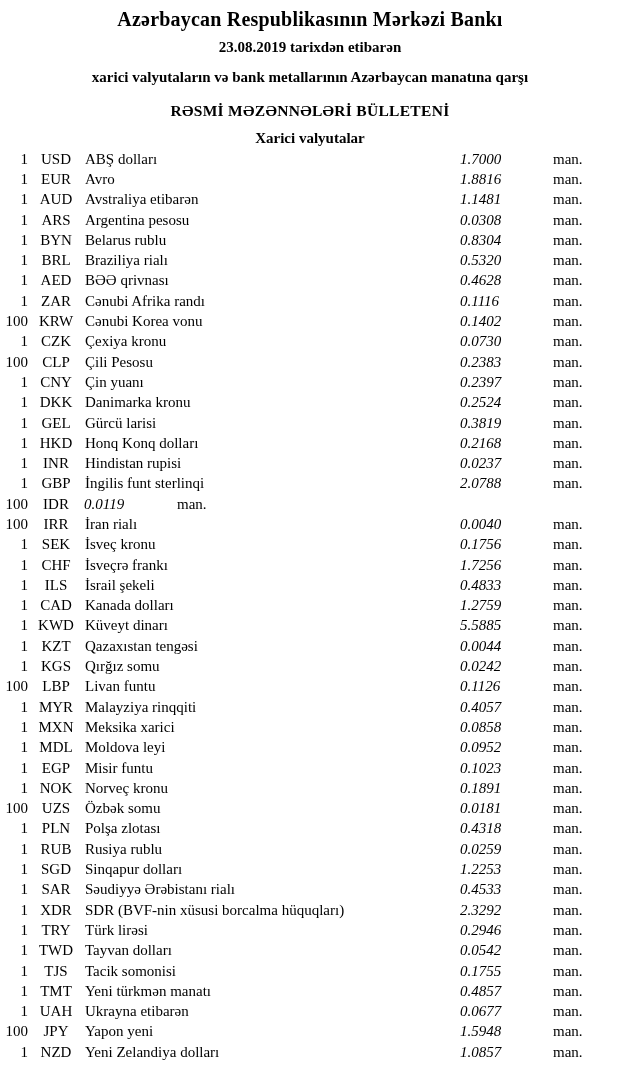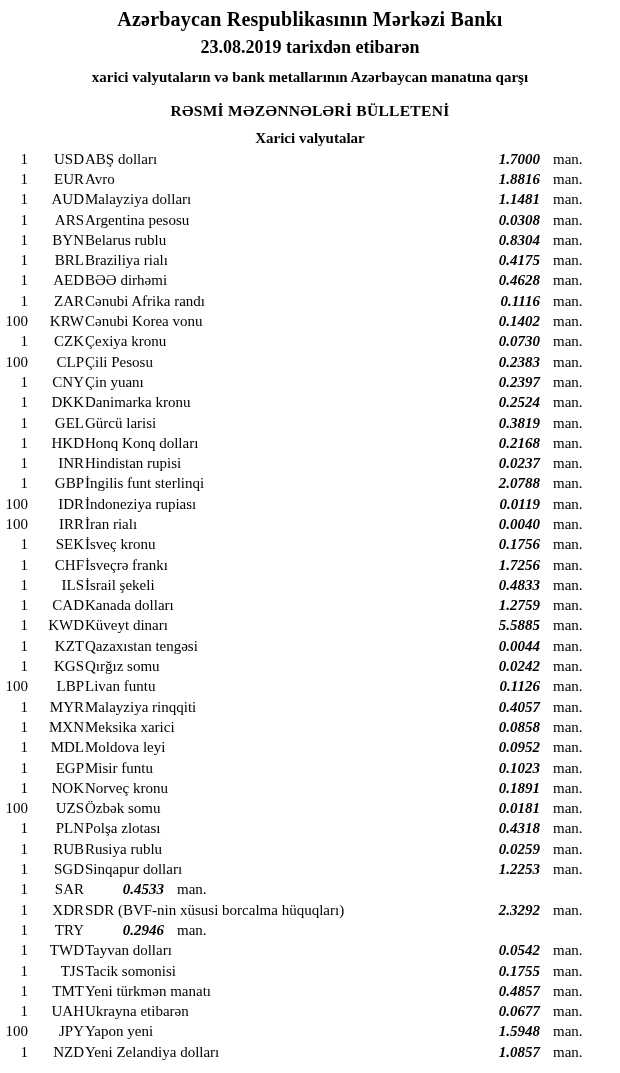--- a/index.html
+++ b/index.html
@@ -22,21 +22,21 @@
     width: 620px;
     text-align: center;
   }
   .bank-title {
     font-size: 20px;
     font-weight: bold;
     line-height: 27px;
     letter-spacing: 0.2px;
   }
   .date-line {
-    font-size: 18px;
+    font-size: 15px;
     font-weight: bold;
     line-height: 20px;
     margin-top: 4px;
   }
   .subtitle-line {
     font-size: 15px;
     font-weight: bold;
     line-height: 20px;
     margin-top: 10px;
   }
@@ -69,33 +69,33 @@
     font-size: 15px;
     white-space: nowrap;
   }
   .cell-qty {
     width: 28px;
     text-align: right;
     flex: 0 0 auto;
   }
   .cell-code {
     width: 56px;
-    text-align: right;
+    text-align: center;
     flex: 0 0 auto;
   }
   .cell-name {
     flex: 1 1 auto;
     padding-left: 1px;
     overflow: hidden;
   }
   .cell-rate {
     width: 80px;
-    text-align: right;
+    text-align: left;
     flex: 0 0 auto;
-    font-weight: bold;
+    font-weight: normal;
     font-style: italic;
   }
   .cell-unit {
     width: 80px;
     flex: 0 0 auto;
     box-sizing: border-box;
     padding-left: 13px;
     text-align: left;
   }
 </style>
@@ -123,21 +123,21 @@
     <div class="rate-row">
     <span class="cell-qty">1</span>
     <span class="cell-code">EUR</span>
     <span class="cell-name">Avro</span>
     <span class="cell-rate">1.8816</span>
     <span class="cell-unit">man.</span>
   </div>
     <div class="rate-row">
     <span class="cell-qty">1</span>
     <span class="cell-code">AUD</span>
-    <span class="cell-name">Malayziya dolları</span>
+    <span class="cell-name">Avstraliya etibarən</span>
     <span class="cell-rate">1.1481</span>
     <span class="cell-unit">man.</span>
   </div>
     <div class="rate-row">
     <span class="cell-qty">1</span>
     <span class="cell-code">ARS</span>
     <span class="cell-name">Argentina pesosu</span>
     <span class="cell-rate">0.0308</span>
     <span class="cell-unit">man.</span>
   </div>
@@ -145,27 +145,27 @@
     <span class="cell-qty">1</span>
     <span class="cell-code">BYN</span>
     <span class="cell-name">Belarus rublu</span>
     <span class="cell-rate">0.8304</span>
     <span class="cell-unit">man.</span>
   </div>
     <div class="rate-row">
     <span class="cell-qty">1</span>
     <span class="cell-code">BRL</span>
     <span class="cell-name">Braziliya rialı</span>
-    <span class="cell-rate">0.4175</span>
+    <span class="cell-rate">0.5320</span>
     <span class="cell-unit">man.</span>
   </div>
     <div class="rate-row">
     <span class="cell-qty">1</span>
     <span class="cell-code">AED</span>
-    <span class="cell-name">BƏƏ dirhəmi</span>
+    <span class="cell-name">BƏƏ qrivnası</span>
     <span class="cell-rate">0.4628</span>
     <span class="cell-unit">man.</span>
   </div>
     <div class="rate-row">
     <span class="cell-qty">1</span>
     <span class="cell-code">ZAR</span>
     <span class="cell-name">Cənubi Afrika randı</span>
     <span class="cell-rate">0.1116</span>
     <span class="cell-unit">man.</span>
   </div>
@@ -228,21 +228,20 @@
     <div class="rate-row">
     <span class="cell-qty">1</span>
     <span class="cell-code">GBP</span>
     <span class="cell-name">İngilis funt sterlinqi</span>
     <span class="cell-rate">2.0788</span>
     <span class="cell-unit">man.</span>
   </div>
     <div class="rate-row">
     <span class="cell-qty">100</span>
     <span class="cell-code">IDR</span>
-    <span class="cell-name">İndoneziya rupiası</span>
     <span class="cell-rate">0.0119</span>
     <span class="cell-unit">man.</span>
   </div>
     <div class="rate-row">
     <span class="cell-qty">100</span>
     <span class="cell-code">IRR</span>
     <span class="cell-name">İran rialı</span>
     <span class="cell-rate">0.0040</span>
     <span class="cell-unit">man.</span>
   </div>
@@ -361,33 +360,35 @@
     <div class="rate-row">
     <span class="cell-qty">1</span>
     <span class="cell-code">SGD</span>
     <span class="cell-name">Sinqapur dolları</span>
     <span class="cell-rate">1.2253</span>
     <span class="cell-unit">man.</span>
   </div>
     <div class="rate-row">
     <span class="cell-qty">1</span>
     <span class="cell-code">SAR</span>
+    <span class="cell-name">Səudiyyə Ərəbistanı rialı</span>
     <span class="cell-rate">0.4533</span>
     <span class="cell-unit">man.</span>
   </div>
     <div class="rate-row">
     <span class="cell-qty">1</span>
     <span class="cell-code">XDR</span>
     <span class="cell-name">SDR (BVF-nin xüsusi borcalma hüquqları)</span>
     <span class="cell-rate">2.3292</span>
     <span class="cell-unit">man.</span>
   </div>
     <div class="rate-row">
     <span class="cell-qty">1</span>
     <span class="cell-code">TRY</span>
+    <span class="cell-name">Türk lirəsi</span>
     <span class="cell-rate">0.2946</span>
     <span class="cell-unit">man.</span>
   </div>
     <div class="rate-row">
     <span class="cell-qty">1</span>
     <span class="cell-code">TWD</span>
     <span class="cell-name">Tayvan dolları</span>
     <span class="cell-rate">0.0542</span>
     <span class="cell-unit">man.</span>
   </div>

